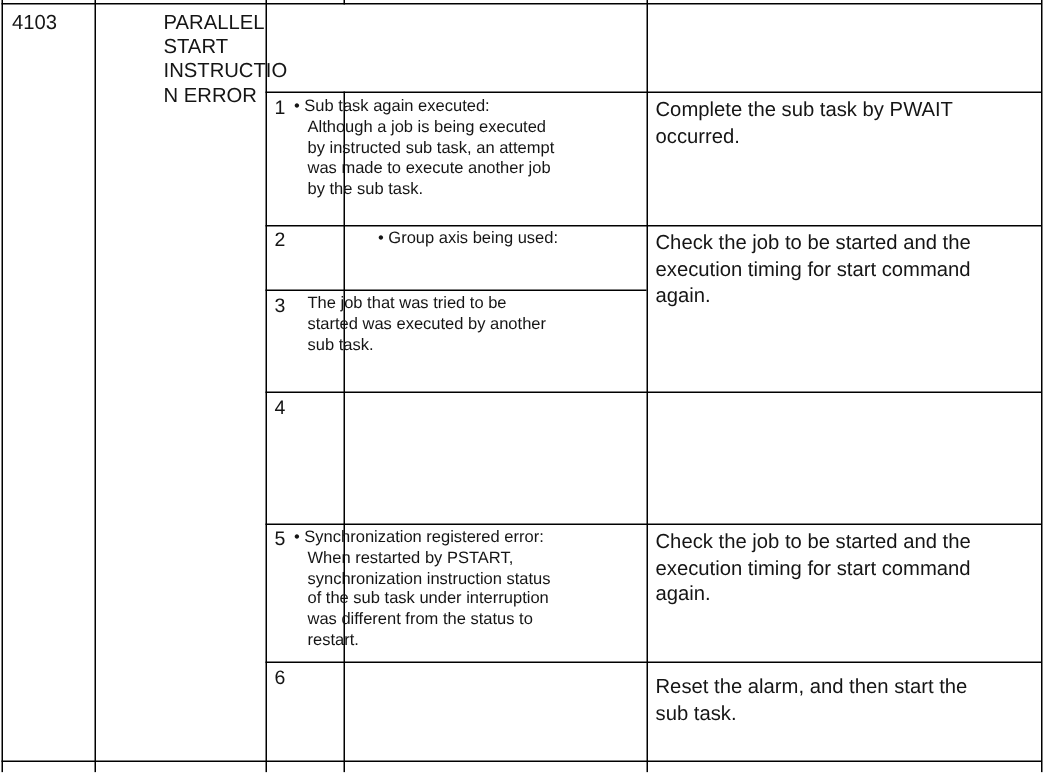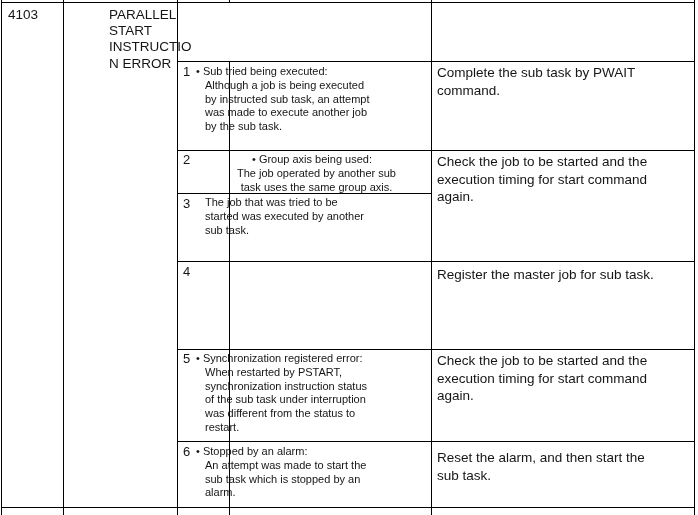--- a/index.html
+++ b/index.html
@@ -40,65 +40,56 @@
   <div class="hline" style="left:1px;   top:507px; width:693px;"></div>
 
   <div class="code">4103</div>
   <div class="name">PARALLEL
 START
 INSTRUCTIO
 N ERROR</div>
 
   <div class="rownum" style="top:64px;">1</div>
   <div class="cause" style="top:65px;">
-    <div>• Sub tried being executed:</div>
+    <div>• Sub task again executed:</div>
     <div class="cause-body">Although a job is being executed
 by instructed sub task, an attempt
 was made to execute another job
 by the sub task.</div>
   </div>
   <div class="remedy" style="top:64px;">Complete the sub task by PWAIT
-command.</div>
+occurred.</div>
 
   <div class="rownum" style="top:152px;">2</div>
   <div class="cause" style="top:153px;text-align:center;">
     <div>• Group axis being used:</div>
-    <div class="cause-body">The job operated by another sub
-task uses the same group axis.</div>
   </div>
   <div class="remedy" style="top:153px;">Check the job to be started and the
 execution timing for start command
 again.</div>
 
   <div class="rownum" style="top:196px;">3</div>
   <div class="cause" style="top:196px;">
     <div class="cause-body">The job that was tried to be
 started was executed by another
 sub task.</div>
   </div>
 
   <div class="rownum" style="top:264px;">4</div>
-  <div class="remedy" style="top:266px;">Register the master job for sub task.</div>
 
   <div class="rownum" style="top:351px;">5</div>
   <div class="cause" style="top:352px;">
     <div>• Synchronization registered error:</div>
     <div class="cause-body">When restarted by PSTART,
 synchronization instruction status
 of the sub task under interruption
 was different from the status to
 restart.</div>
   </div>
   <div class="remedy" style="top:352px;">Check the job to be started and the
 execution timing for start command
 again.</div>
 
   <div class="rownum" style="top:444px;">6</div>
-  <div class="cause" style="top:445px;">
-    <div>• Stopped by an alarm:</div>
-    <div class="cause-body">An attempt was made to start the
-sub task which is stopped by an
-alarm.</div>
-  </div>
   <div class="remedy" style="top:449px;">Reset the alarm, and then start the
 sub task.</div>
 
 </div>
 
 </body></html>

